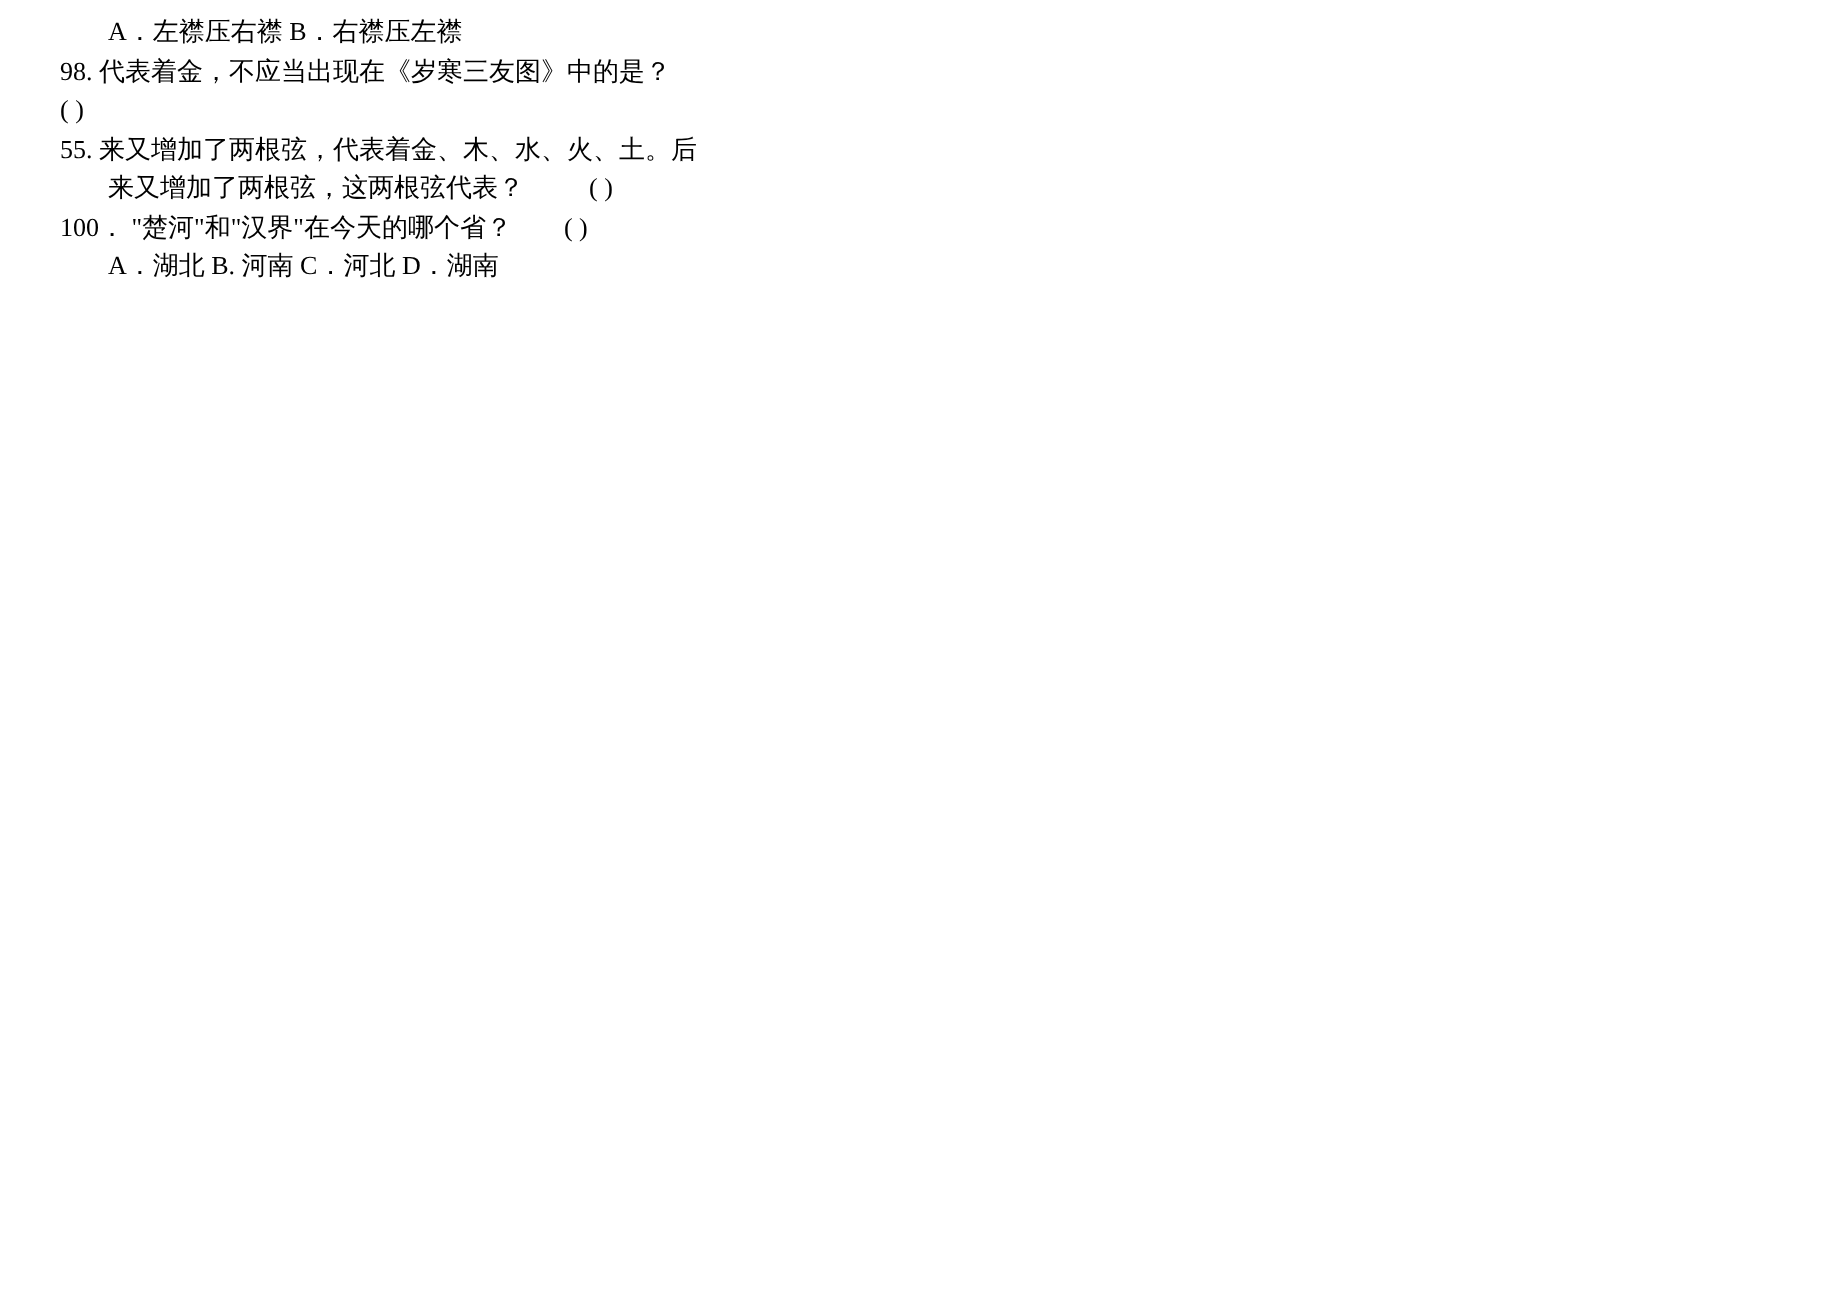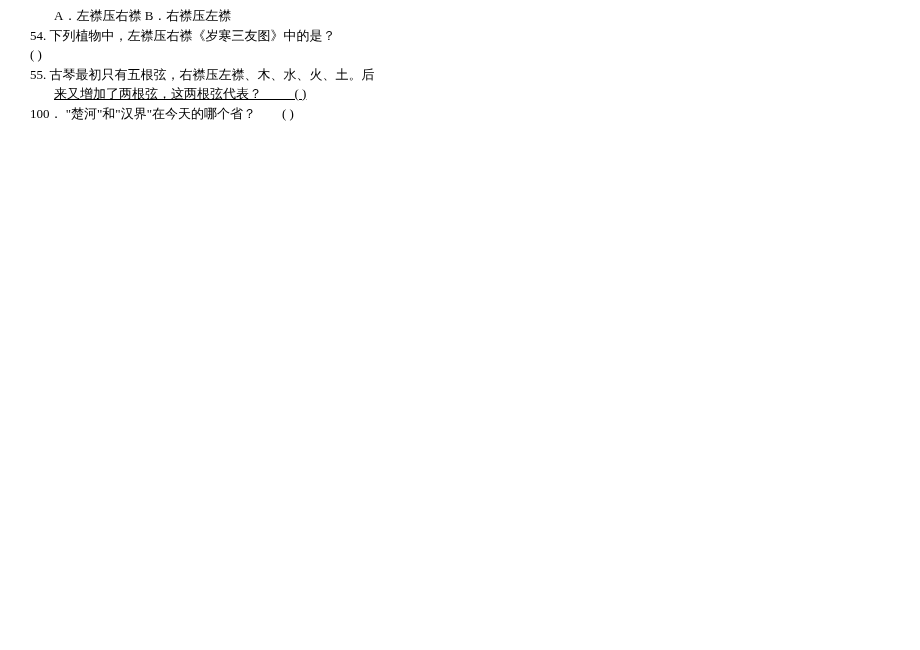--- a/index.html
+++ b/index.html
@@ -28,46 +28,48 @@
       padding-left: 24px;
     }
     .q-num {
       display: inline;
     }
     .q-text {
       display: inline;
     }
     .continuation {
       padding-left: 24px;
-      text-decoration: underline;
     }
   </style>
 </head>
 <body>
 
 <div class="content">
 
   <div class="line indent-options">
     <span>A．左襟压右襟 B．右襟压左襟</span>
   </div>
 
   <div class="line">
-    <span class="q-num">54.</span>
-    <span class="q-text">下列植物中，左襟压右襟《岁寒三友图》中的是？</span>
+    <span class="q-num">98.</span>
+    <span class="q-text">代表着金，不应当出现在《岁寒三友图》中的是？</span>
   </div>
   <div class="line">
     <span>(  )</span>
   </div>
 
   <div class="line">
     <span class="q-num">55.</span>
-    <span class="q-text">古琴最初只有五根弦，右襟压左襟、木、水、火、土。后</span>
+    <span class="q-text">来又增加了两根弦，代表着金、木、水、火、土。后</span>
   </div>
   <div class="line continuation">
     <span>来又增加了两根弦，这两根弦代表？&nbsp;&nbsp;&nbsp;&nbsp;&nbsp;&nbsp;&nbsp;&nbsp;&nbsp;&nbsp;(  )</span>
   </div>
 
   <div class="line">
     <span class="q-num">100．</span>
     <span class="q-text">"楚河"和"汉界"在今天的哪个省？&nbsp;&nbsp;&nbsp;&nbsp;&nbsp;&nbsp;&nbsp;&nbsp;(  )</span>
   </div>
+  <div class="line continuation">
+    <span>A．湖北 B. 河南 C．河北 D．湖南</span>
+  </div>
 
 </div>
 
 </body></html>

